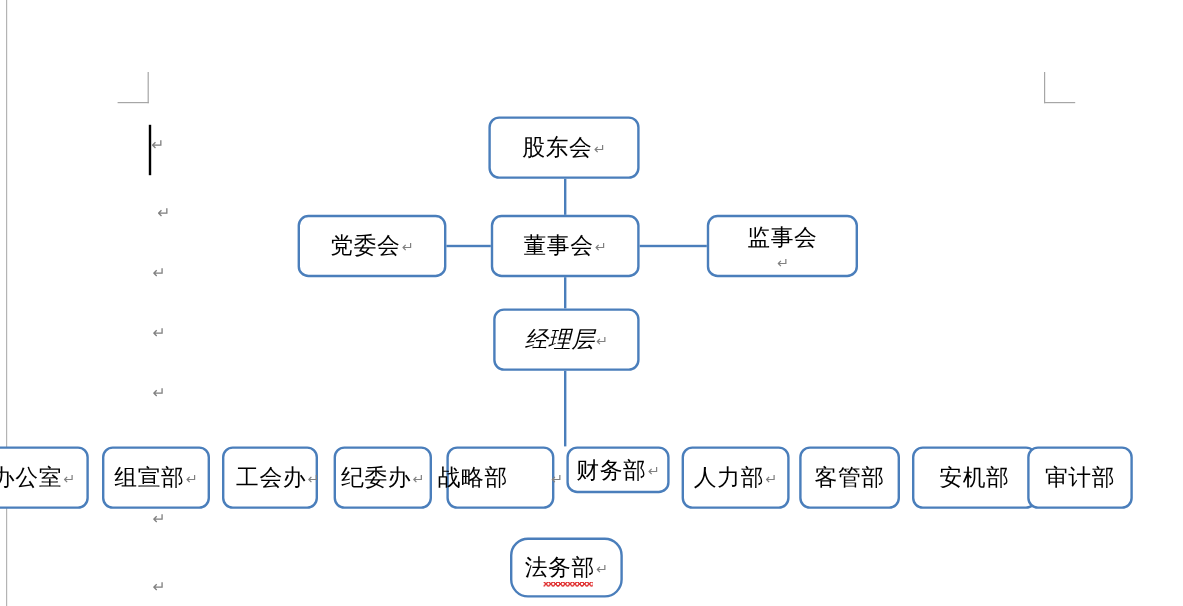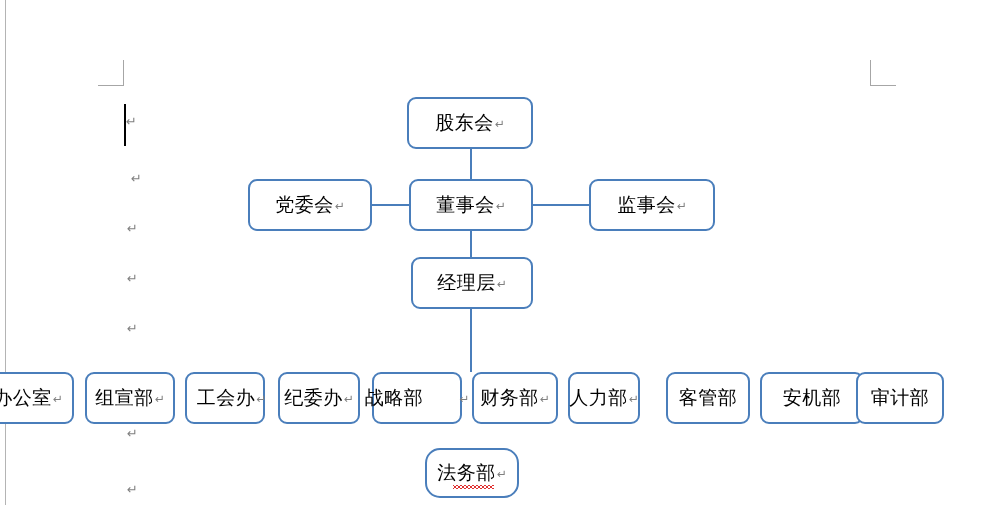--- a/index.html
+++ b/index.html
@@ -153,25 +153,25 @@
         <span class="pil">↵</span>
       </div>
       <div class="node" style="left: 248px; top: 179px; width: 124px; height: 52px; border-color: rgb(74, 126, 187);">
         <span class="lbl">党委会</span>
         <span class="pil">↵</span>
       </div>
       <div class="node" style="left: 409px; top: 179px; width: 124px; height: 52px; border-color: rgb(74, 126, 187);">
         <span class="lbl">董事会</span>
         <span class="pil">↵</span>
       </div>
-      <div class="node" style="left: 589px; top: 179px; width: 126px; height: 52px; border-color: rgb(74, 126, 187);">
+      <div class="node" style="left: 589px; top: 179px; width: 126px; height: 52px; border-color: rgb(74, 126, 187); flex-direction: column;">
         <span class="lbl">监事会</span>
         <span class="pil">↵</span>
       </div>
-      <div class="node" style="left: 411px; top: 257px; width: 122px; height: 52px; border-color: rgb(74, 126, 187);">
+      <div class="node" style="left: 411px; top: 257px; width: 122px; height: 52px; border-color: rgb(74, 126, 187); font-style: italic;">
         <span class="lbl">经理层</span>
         <span class="pil">↵</span>
       </div>
       <div class="node" style="left: -18px; top: 372px; width: 92px; height: 52px; border-color: rgb(74, 126, 187);">
         <span class="lbl">办公室</span>
         <span class="pil">↵</span>
       </div>
       <div class="node" style="left: 85px; top: 372px; width: 90px; height: 52px; border-color: rgb(74, 126, 187);">
         <span class="lbl">组宣部</span>
         <span class="pil">↵</span>
@@ -181,25 +181,25 @@
         <span class="pil">↵</span>
       </div>
       <div class="node" style="left: 278px; top: 372px; width: 82px; height: 52px; border-color: rgb(74, 126, 187);">
         <span class="lbl">纪委办</span>
         <span class="pil">↵</span>
       </div>
       <div class="node" style="left: 372px; top: 372px; width: 90px; height: 52px; border-color: rgb(74, 126, 187); gap: 35px;">
         <span class="lbl">战略部</span>
         <span class="pil">↵</span>
       </div>
-      <div class="node" style="left: 472px; top: 372px; width: 86px; height: 52px; border-color: rgb(74, 126, 187); text-align: center;">
+      <div class="node" style="left: 472px; top: 372px; width: 86px; height: 39px; border-color: rgb(74, 126, 187); text-align: center;">
         <span class="lbl">财务部</span>
         <span class="pil">↵</span>
       </div>
-      <div class="node" style="left: 568px; top: 372px; width: 72px; height: 52px; border-color: rgb(74, 126, 187);">
+      <div class="node" style="left: 568px; top: 372px; width: 90px; height: 52px; border-color: rgb(74, 126, 187);">
         <span class="lbl">人力部</span>
         <span class="pil">↵</span>
       </div>
       <div class="node" style="left: 666px; top: 372px; width: 84px; height: 52px; border-color: rgb(74, 126, 187);">
         <span class="lbl">客管部</span>
       </div>
       <div class="node" style="left: 760px; top: 372px; width: 104px; height: 52px; border-color: rgb(74, 126, 187);">
         <span class="lbl">安机部</span>
       </div>
       <div class="node" style="left: 856px; top: 372px; width: 88px; height: 52px; border-color: rgb(74, 126, 187);">

